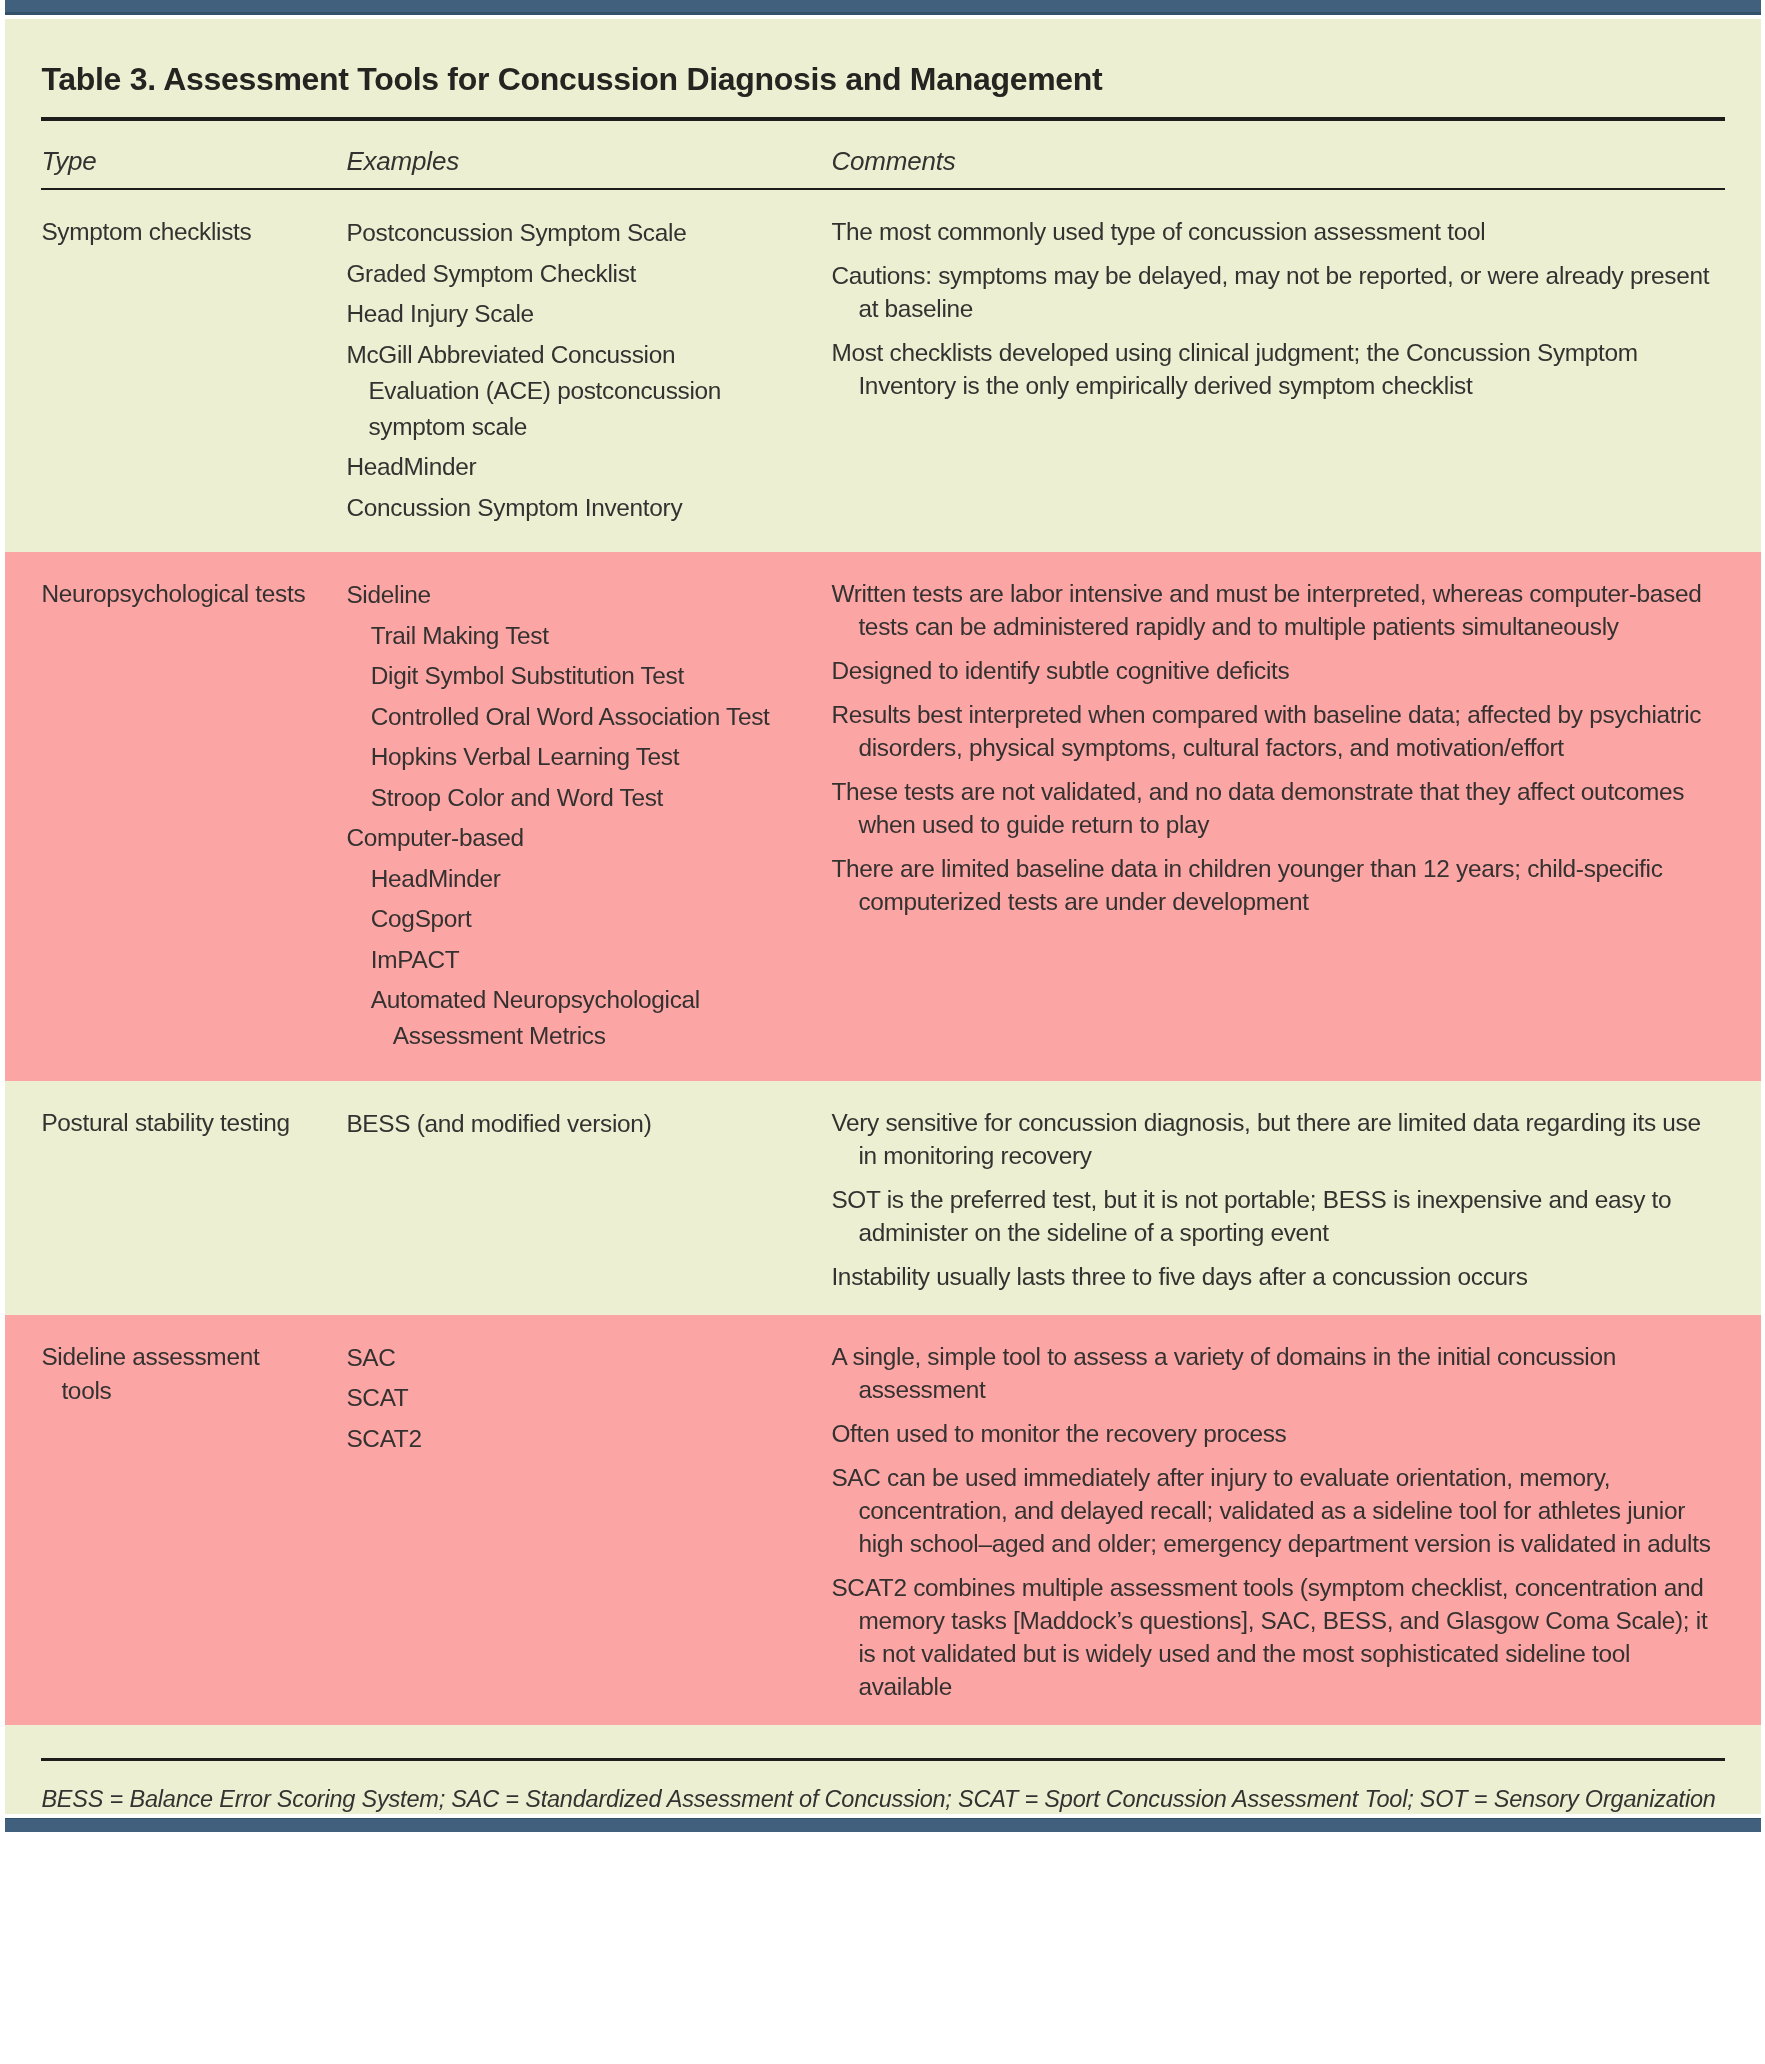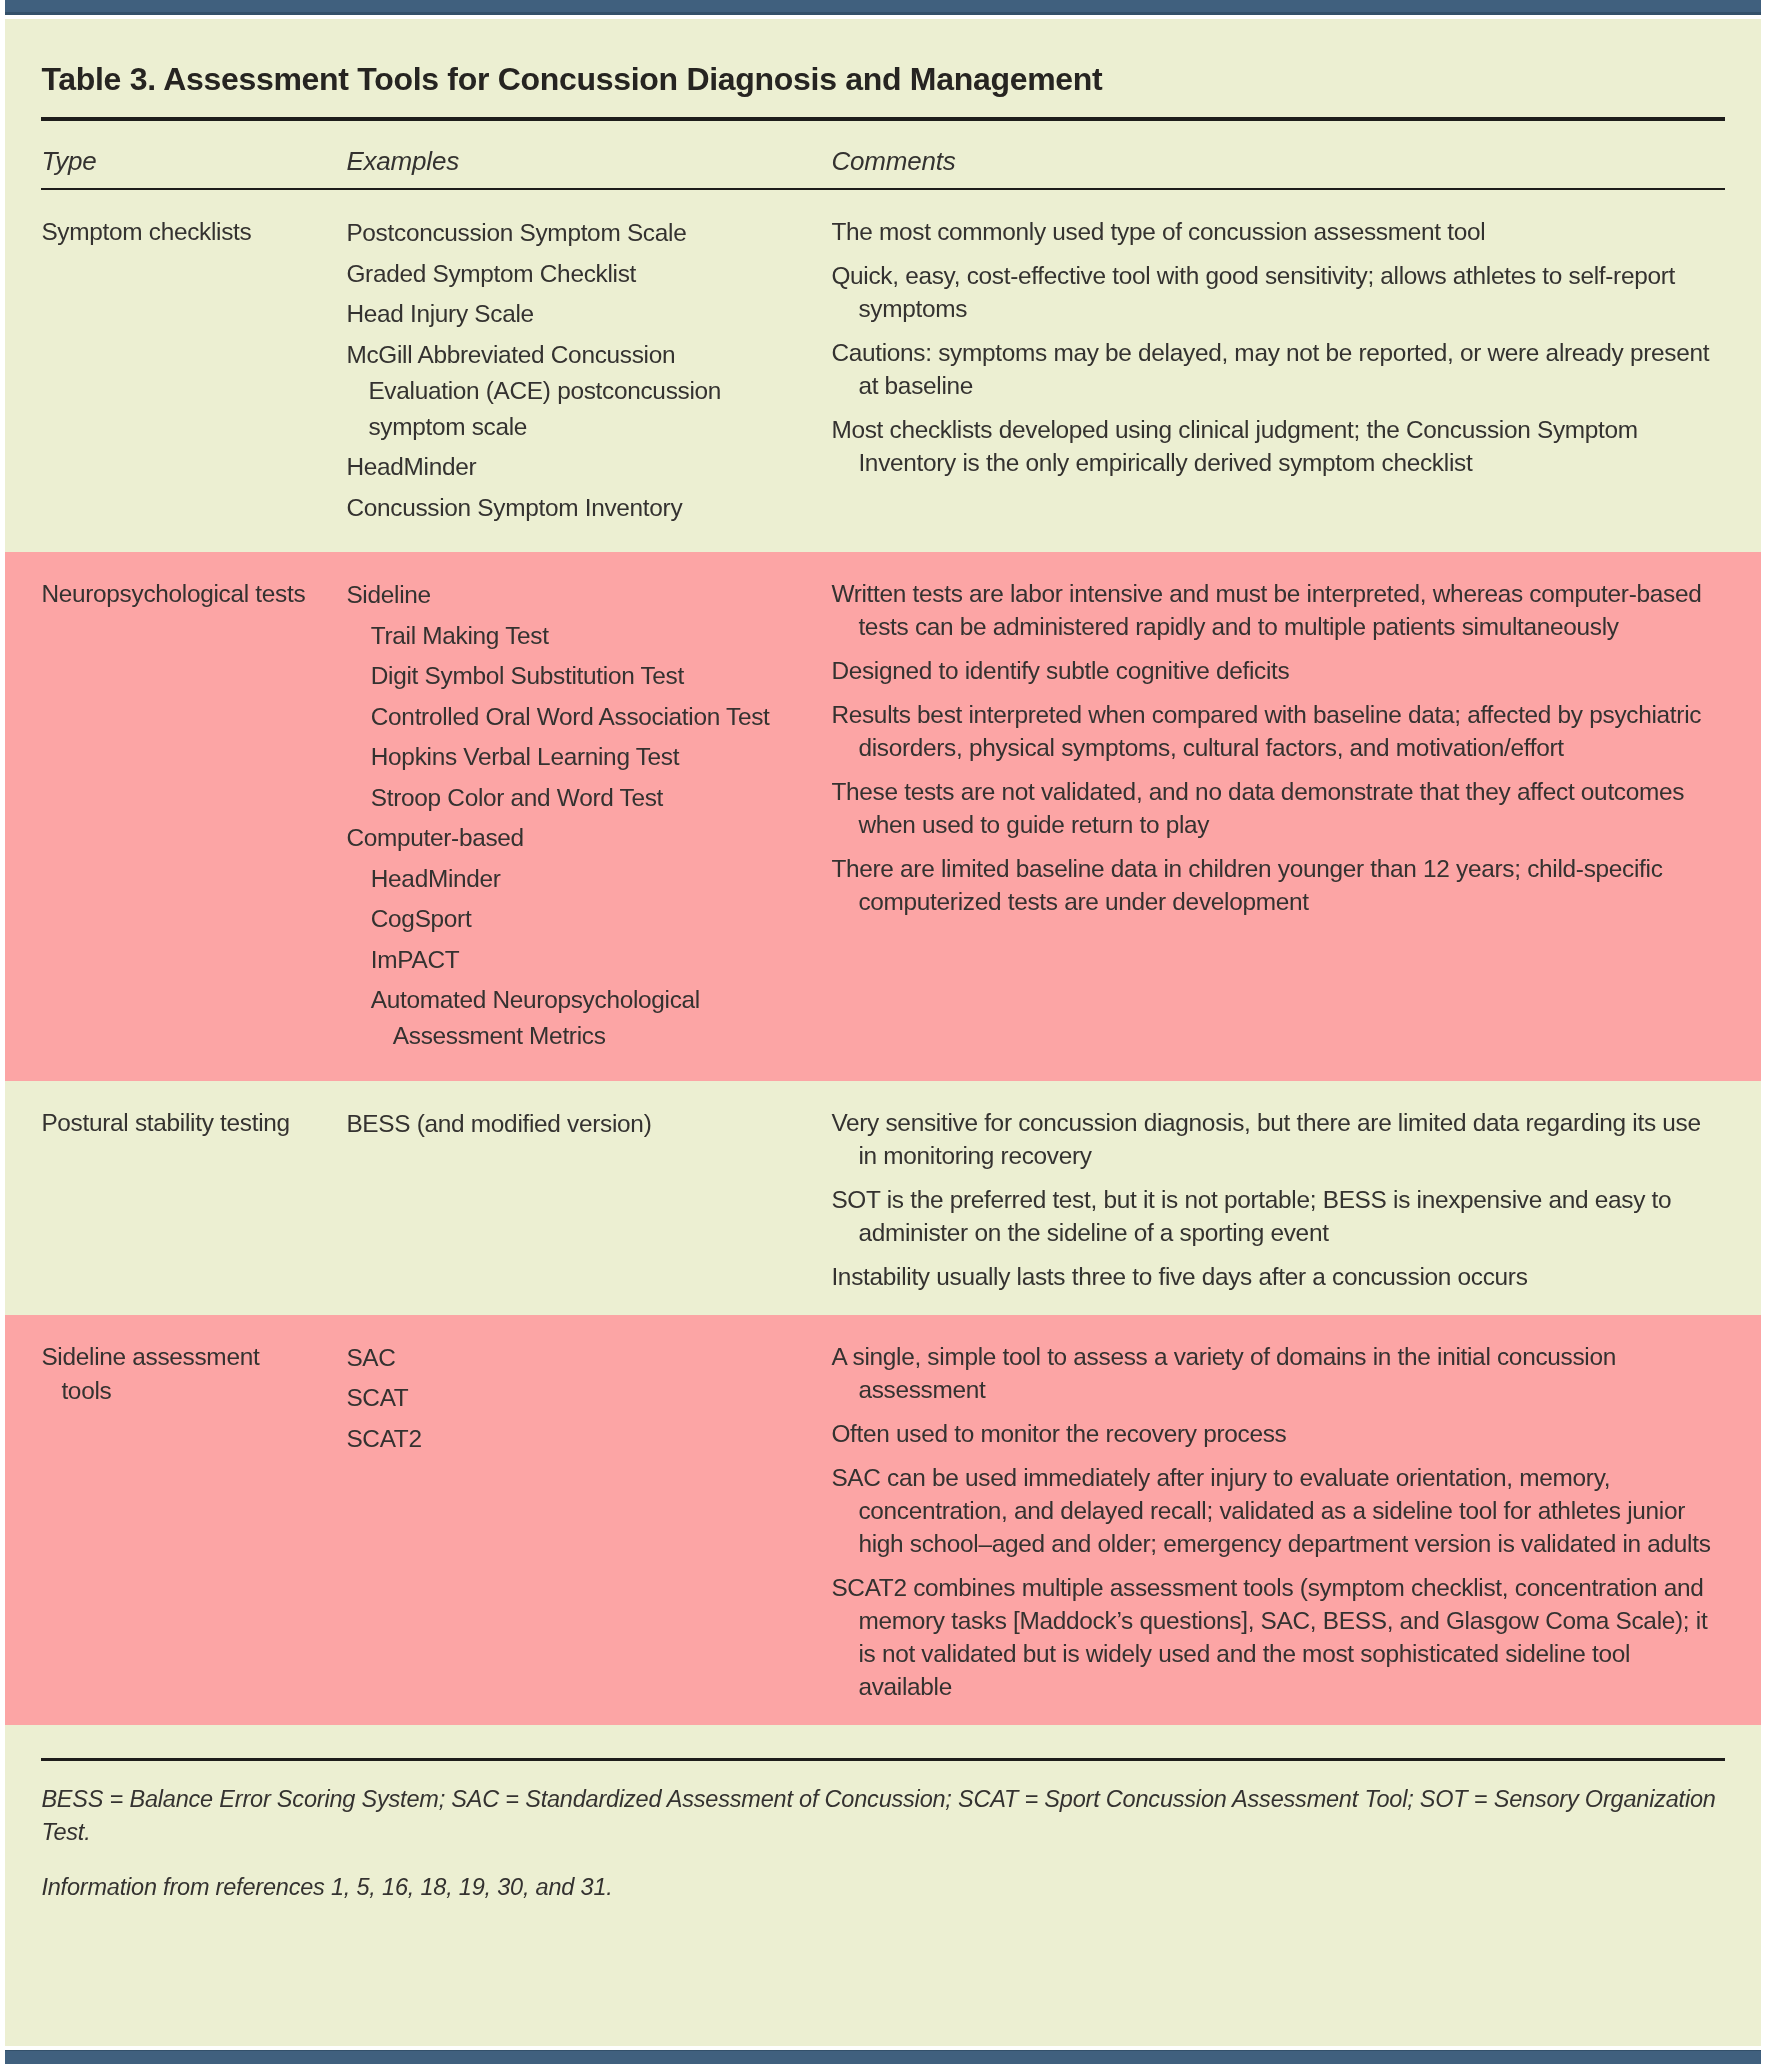--- a/index.html
+++ b/index.html
@@ -13,21 +13,21 @@
   *{box-sizing:border-box;}
   html,body{margin:0;padding:0;background:#ffffff;}
   body{
     width:1766px;
     font-family:"Liberation Sans","DejaVu Sans",sans-serif;
     color:var(--ink);
     -webkit-font-smoothing:antialiased;
   }
   .page{
     width:1766px;
-    height:2064px;
+    height:1832px;
     display:flex;
     flex-direction:column;
     background:#ffffff;
   }
   .accent-bar{
     height:15.4px;
     margin:0 5.4px;
     background:var(--bar);
     border-bottom:3.6px solid var(--bar-edge);
     flex:0 0 auto;
@@ -156,21 +156,20 @@
     <div class="cell examples">
             <div class="example lvl0">Postconcussion Symptom Scale</div>
             <div class="example lvl0">Graded Symptom Checklist</div>
             <div class="example lvl0">Head Injury Scale</div>
             <div class="example lvl0">McGill Abbreviated Concussion Evaluation (ACE) postconcussion symptom scale</div>
             <div class="example lvl0">HeadMinder</div>
             <div class="example lvl0">Concussion Symptom Inventory</div>
           </div>
     <div class="cell comments">
             <p class="comment">The most commonly used type of concussion assessment tool</p>
-            <p class="comment">Quick, easy, cost-effective tool with good sensitivity; allows athletes to self-report symptoms</p>
             <p class="comment">Cautions: symptoms may be delayed, may not be reported, or were already present at baseline</p>
             <p class="comment">Most checklists developed using clinical judgment; the Concussion Symptom Inventory is the only empirically derived symptom checklist</p>
           </div>
   </div>
 
   <div class="grid body-row white">
     <div class="cell">
       <div class="type-text">Neuropsychological tests</div>
     </div>
     <div class="cell examples">

